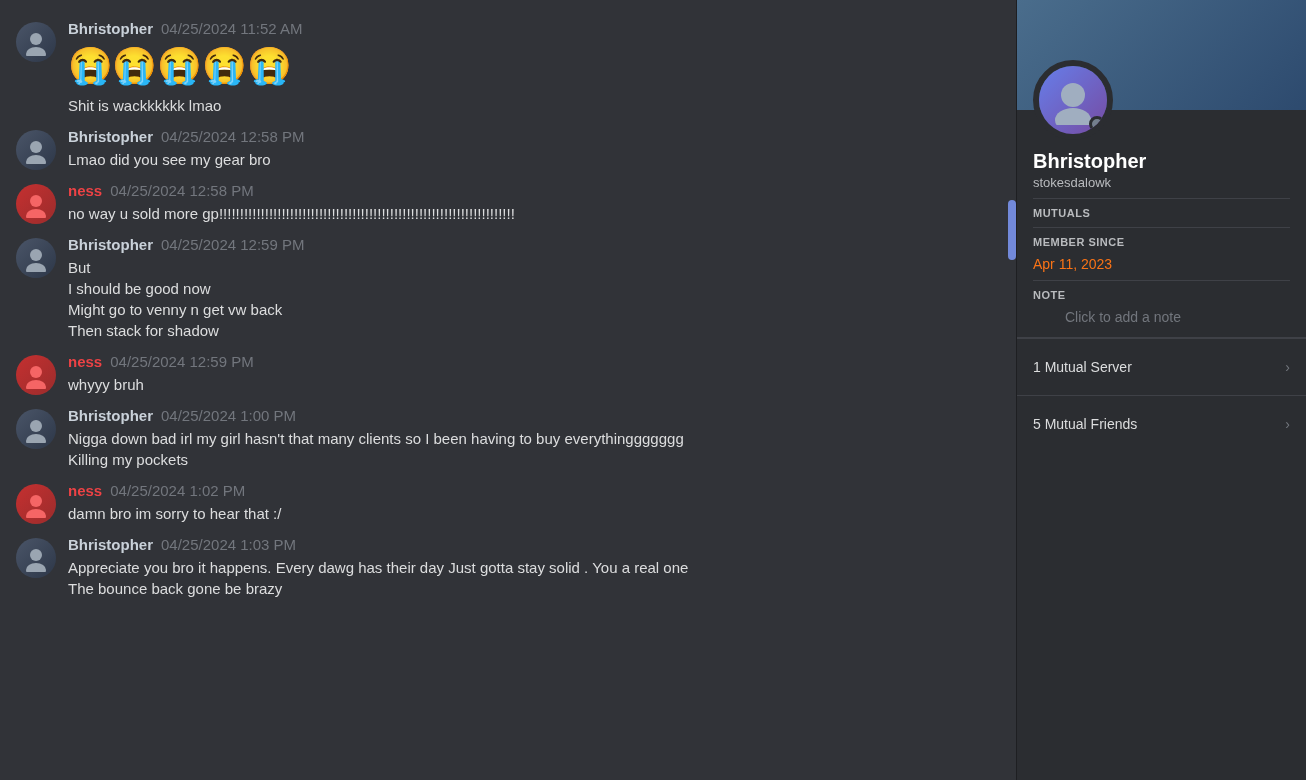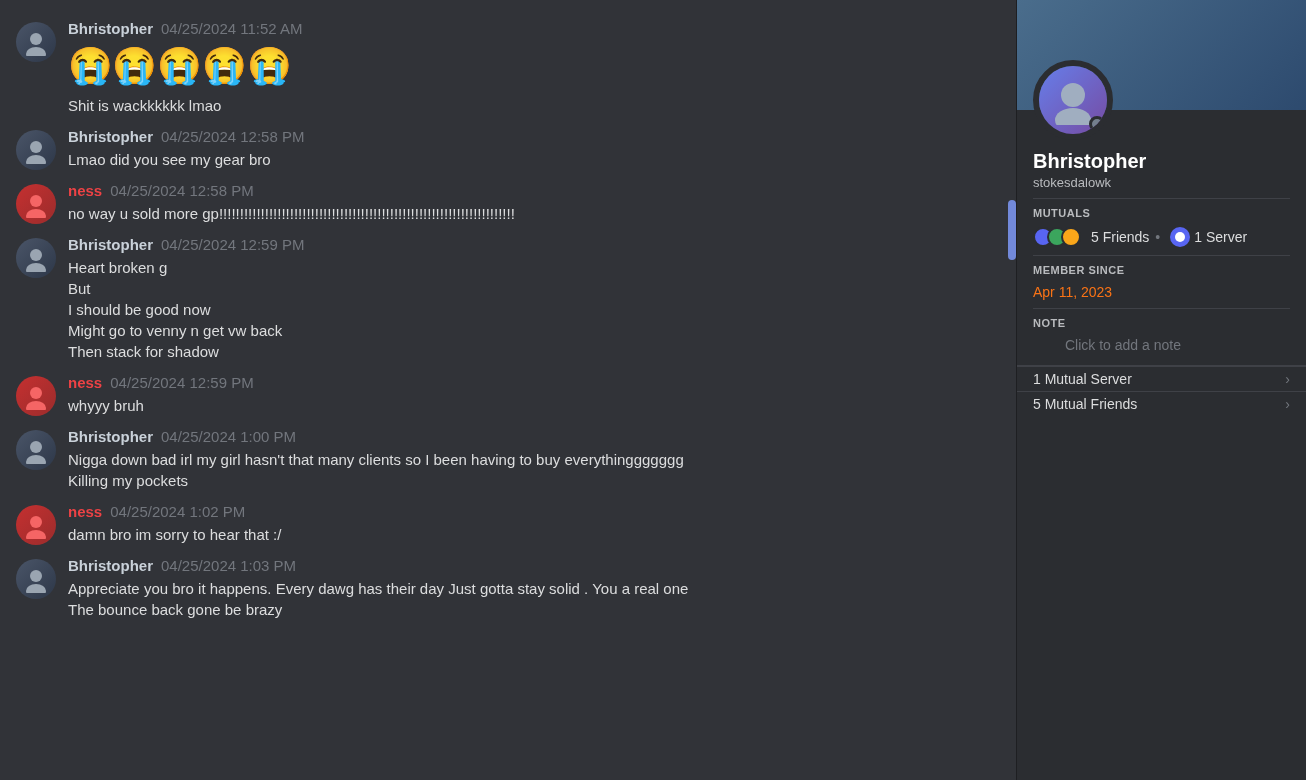--- a/index.html
+++ b/index.html
@@ -270,21 +270,21 @@
     .note-placeholder {
       font-size: 14px;
       color: #72767d;
       cursor: pointer;
       margin-left: 32px;
     }
 
     .mutual-servers-btn, .mutual-friends-btn {
       display: flex;
       align-items: center;
-      padding: 4px 16px;
+      padding: 20px 16px;
       cursor: pointer;
       font-size: 14px;
       color: #dcddde;
       border-top: 1px solid #3f4147;
     }
 
     .chevron {
       margin-left: auto;
       color: #72767d;
     }
@@ -362,21 +362,20 @@
               <ellipse cx="14" cy="26" rx="10" ry="7" fill="#9aa5b1"></ellipse>
             </svg>
           </div>
         </div>
         <div class="message-content">
           <div class="message-header">
             <span class="username bhristopher">Bhristopher</span>
             <span class="timestamp">04/25/2024 12:59 PM</span>
           </div>
           <div class="message-text">
-            <span class="line">Heart broken g</span>
             <span class="line">But</span>
             <span class="line">I should be good now</span>
             <span class="line">Might go to venny n get vw back</span>
             <span class="line">Then stack for shadow</span>
           </div>
         </div>
       </div>
       <div class="message-group">
         <div class="avatar ness">
           <div class="avatar-img">
@@ -474,35 +473,20 @@
     </div>
   </div>
 
   <div class="profile-info">
     <div class="profile-name">Bhristopher</div>
     <div class="profile-username">stokesdalowk</div>
 
     <div class="profile-divider"></div>
 
     <div class="section-label">MUTUALS</div>
-    <div class="mutuals-row">
-      <div class="mutual-avatars">
-        <div class="mutual-avatar"></div>
-        <div class="mutual-avatar"></div>
-        <div class="mutual-avatar"></div>
-      </div>
-      <span style="margin-left:10px;">5 Friends</span>
-      <span class="mutual-separator">•</span>
-      <div class="server-icon">
-        <svg width="12" height="12" viewBox="0 0 12 12" fill="white">
-            <circle cx="6" cy="6" r="5"></circle>
-          </svg>
-      </div>
-      <span style="margin-left:4px;">1 Server</span>
-    </div>
 
     <div class="profile-divider"></div>
 
     <div class="section-label">MEMBER SINCE</div>
     <div class="member-since-date">Apr 11, 2023</div>
 
     <div class="profile-divider"></div>
 
     <div class="section-label">NOTE</div>
     <div class="note-placeholder">Click to add a note</div>

